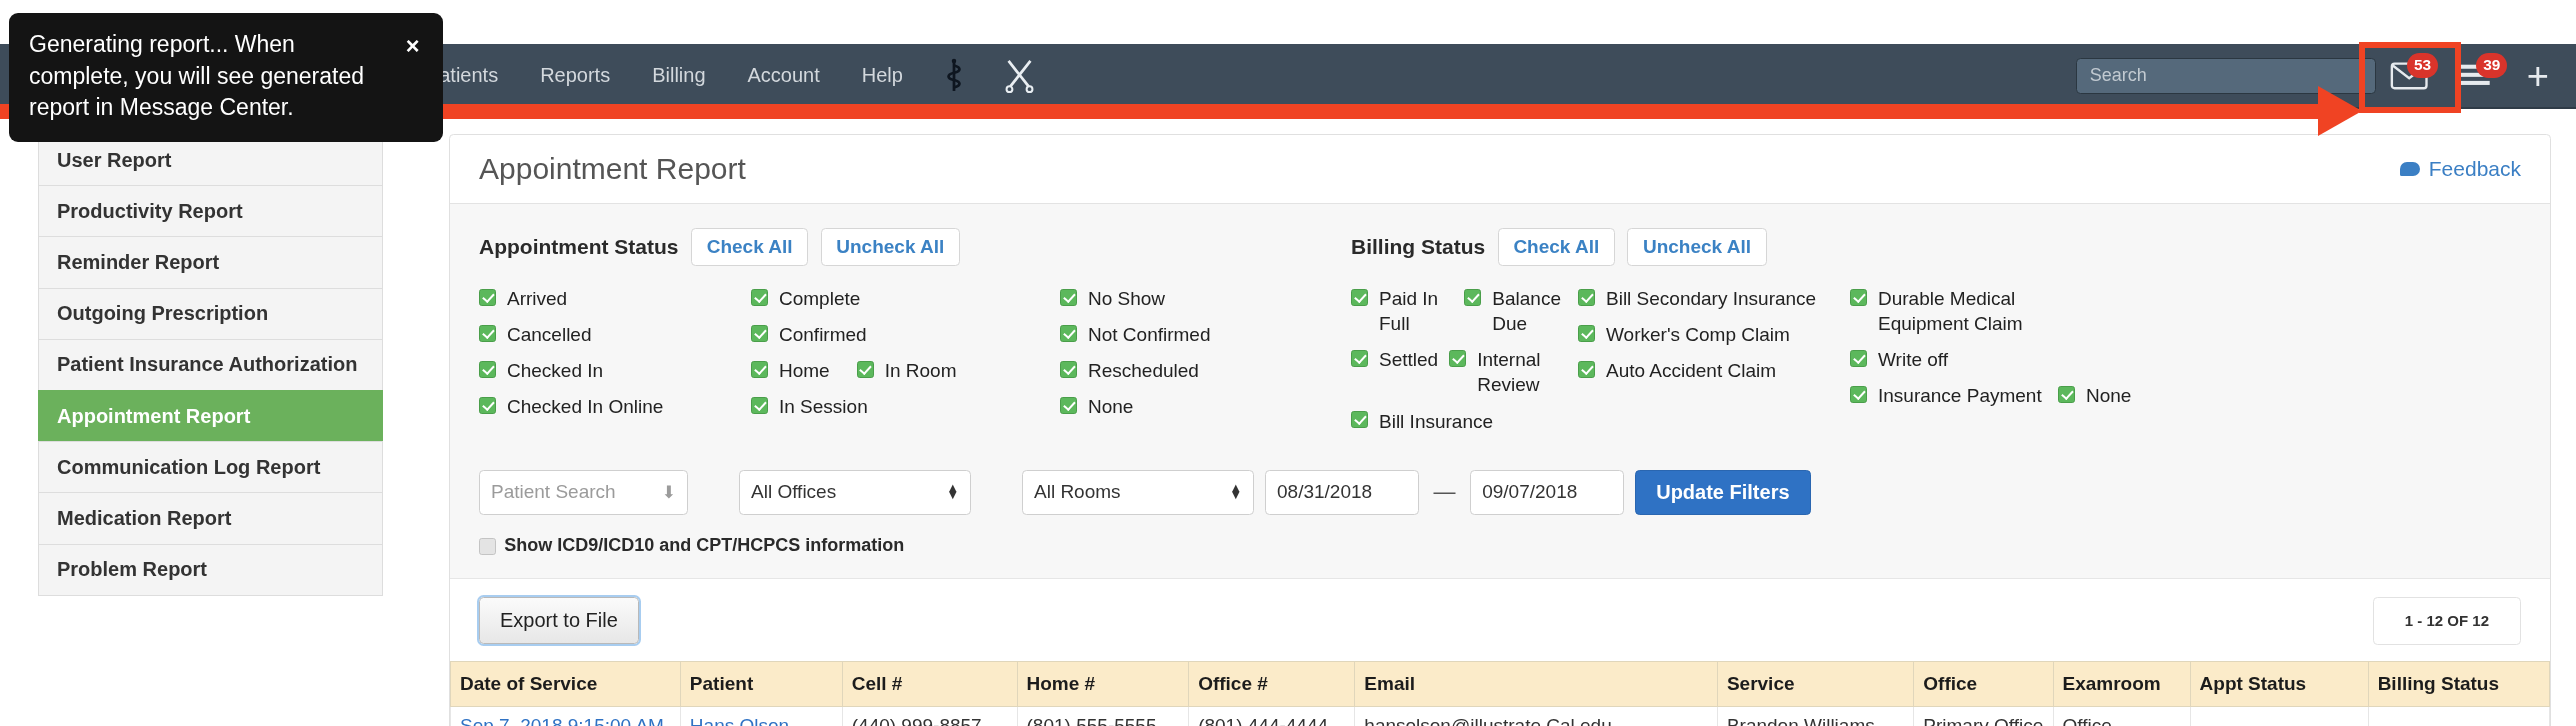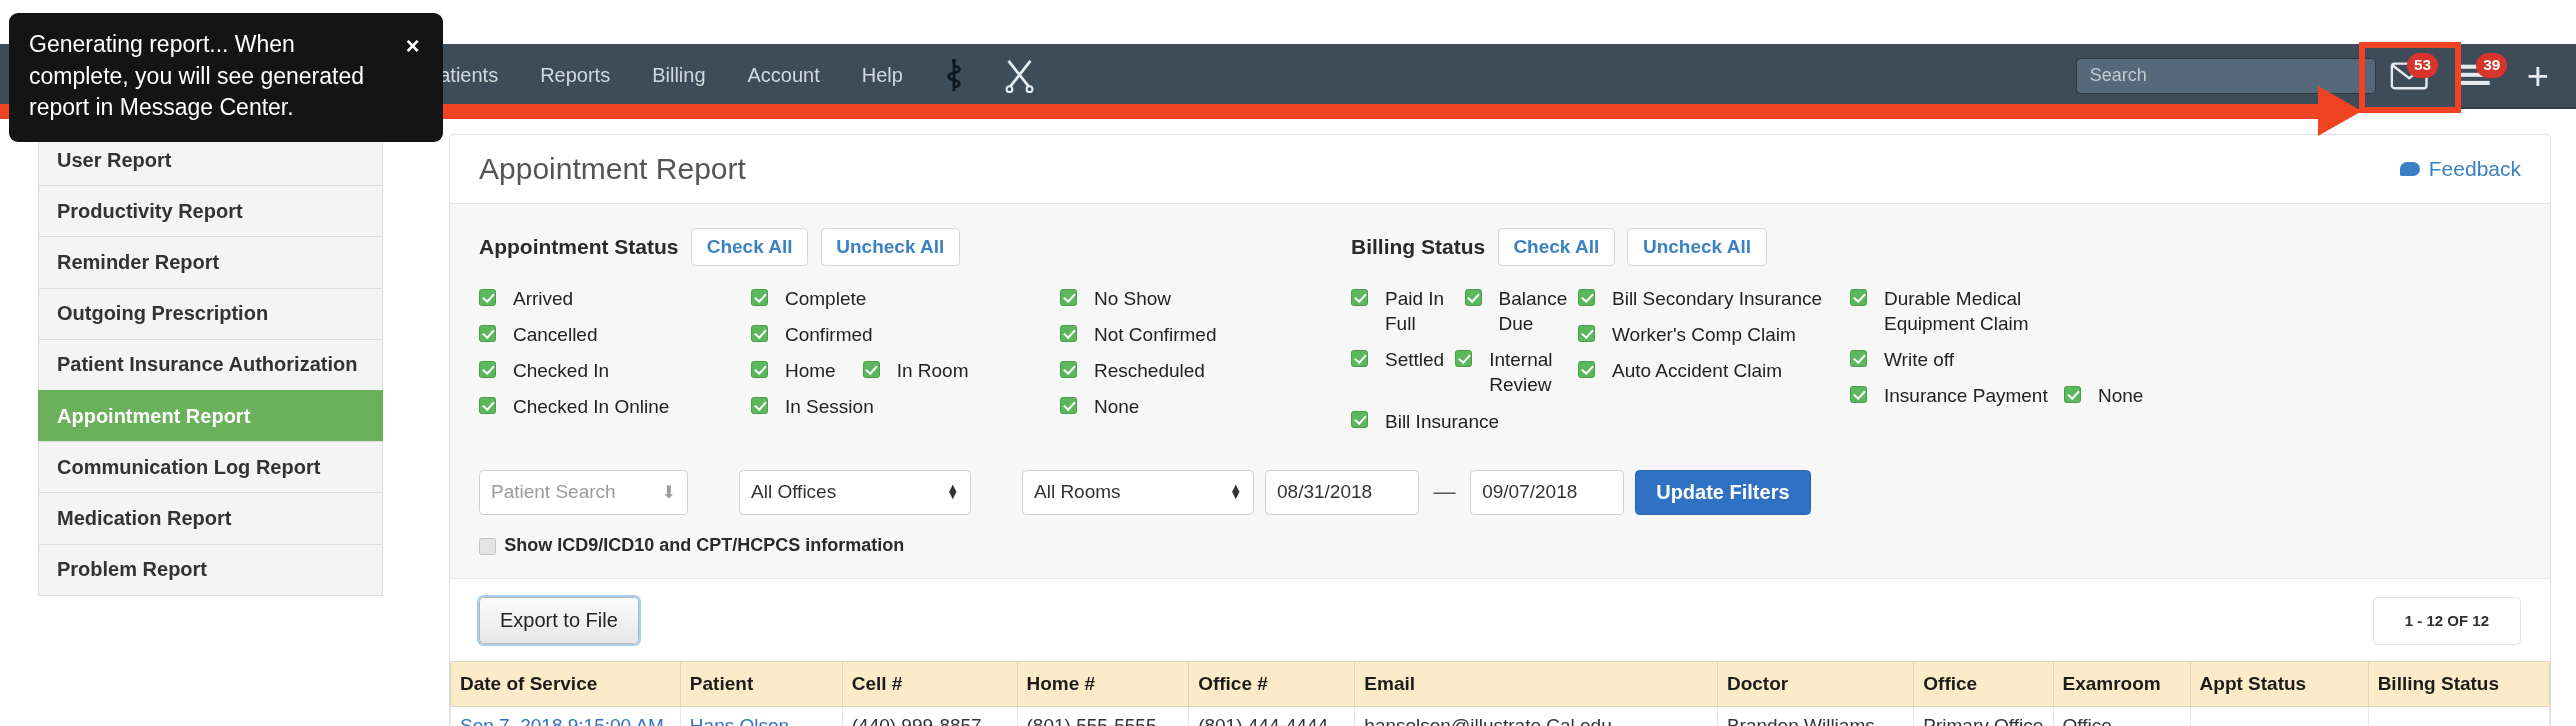--- a/index.html
+++ b/index.html
@@ -196,21 +196,21 @@
     cursor: pointer;
     font-family: "Liberation Sans", sans-serif;
   }
 
   .cbgrid { display: flex; }
   .cbcol { display: flex; flex-direction: column; gap: 11px; }
   .cbrow { display: flex; gap: 27px; }
   .cb {
     display: flex;
     align-items: flex-start;
-    gap: 17px;
+    gap: 11px;
     font-size: 19px;
     color: #222;
     cursor: pointer;
     line-height: 1.32;
   }
   .box {
     width: 17px; height: 17px;
     background: #5cb85c;
     border: 0.9px solid #4a9e4a;
     border-radius: 2.7px;
@@ -651,21 +651,21 @@
         <col style="width:168px">
     </colgroup>
     <thead>
       <tr>
         <th>Date of Service</th>
         <th>Patient</th>
         <th>Cell #</th>
         <th>Home #</th>
         <th>Office #</th>
         <th>Email</th>
-        <th>Doctor</th>
+        <th>Service</th>
         <th>Office</th>
         <th>Examroom</th>
         <th>Appt Status</th>
         <th>Billing Status</th>
       </tr>
     </thead>
     <tbody>
       <tr>
         <td class="lnk">Sep 7, 2018 9:15:00 AM</td>
         <td class="lnk">Hans Olson</td>

